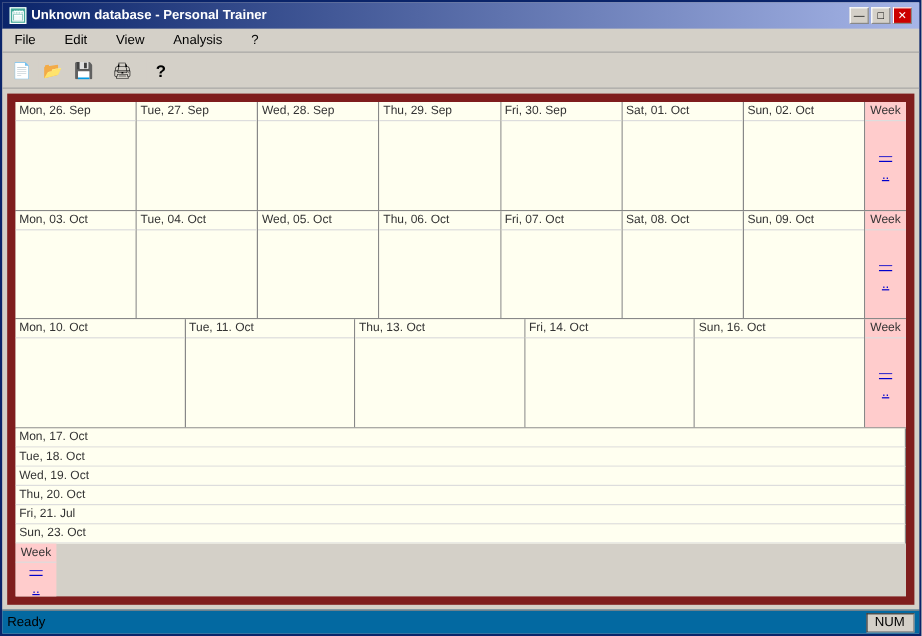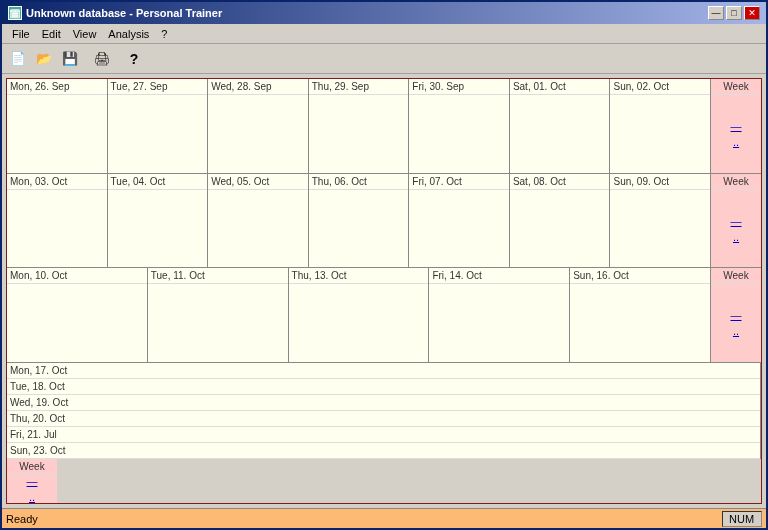--- a/index.html
+++ b/index.html
@@ -76,21 +76,21 @@
     .title-btn.close-btn {
       background: #c00;
       color: white;
     }
 
     
     .menu-bar {
       background: #d4d0c8;
       padding: 2px 4px;
       display: flex;
-      gap: 0;
+      gap: 12px;
       height: 20px;
       align-items: center;
       border-bottom: 1px solid #a0a0a0;
       flex-shrink: 0;
     }
 
     .menu-item {
       padding: 2px 6px;
       font-size: 11px;
       cursor: pointer;
@@ -133,21 +133,21 @@
       background: #d4d0c8;
       padding: 4px;
       overflow: hidden;
     }
 
     .calendar-grid {
       flex: 1;
       display: flex;
       flex-direction: column;
       gap: 0;
-      border: 1px solid #7f1d1d;
+      border: 7px solid #7f1d1d;
     }
 
     .calendar-row {
       display: flex;
       flex: 1;
       border-bottom: 1px solid #888;
     }
 
     .calendar-row:last-child {
       border-bottom: none;
@@ -176,21 +176,21 @@
       white-space: nowrap;
       overflow: hidden;
     }
 
     .cell-body {
       flex: 1;
     }
 
     
     .week-cell {
-      width: 50px;
+      width: 34px;
       flex: none;
       background: #ffcccc;
       border-right: none;
       display: flex;
       flex-direction: column;
       align-items: center;
     }
 
     .week-label {
       font-size: 10px;
@@ -212,21 +212,21 @@
 
     .week-dash {
       font-size: 11px;
       color: #0000cc;
       cursor: pointer;
       text-decoration: underline;
     }
 
     
     .status-bar {
-      background: #fdba74;
+      background: #0369a1;
       border-top: 1px solid #888;
       height: 20px;
       display: flex;
       align-items: center;
       padding: 0 4px;
       justify-content: space-between;
       flex-shrink: 0;
     }
 
     .status-text {

